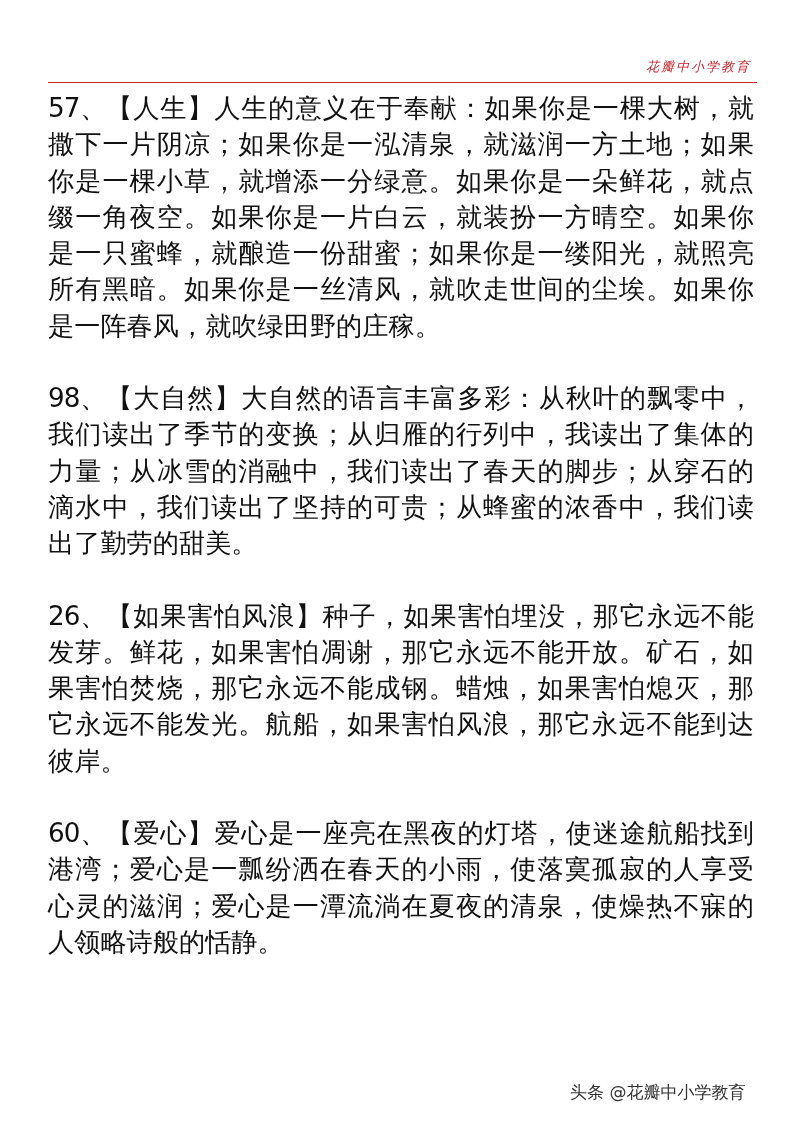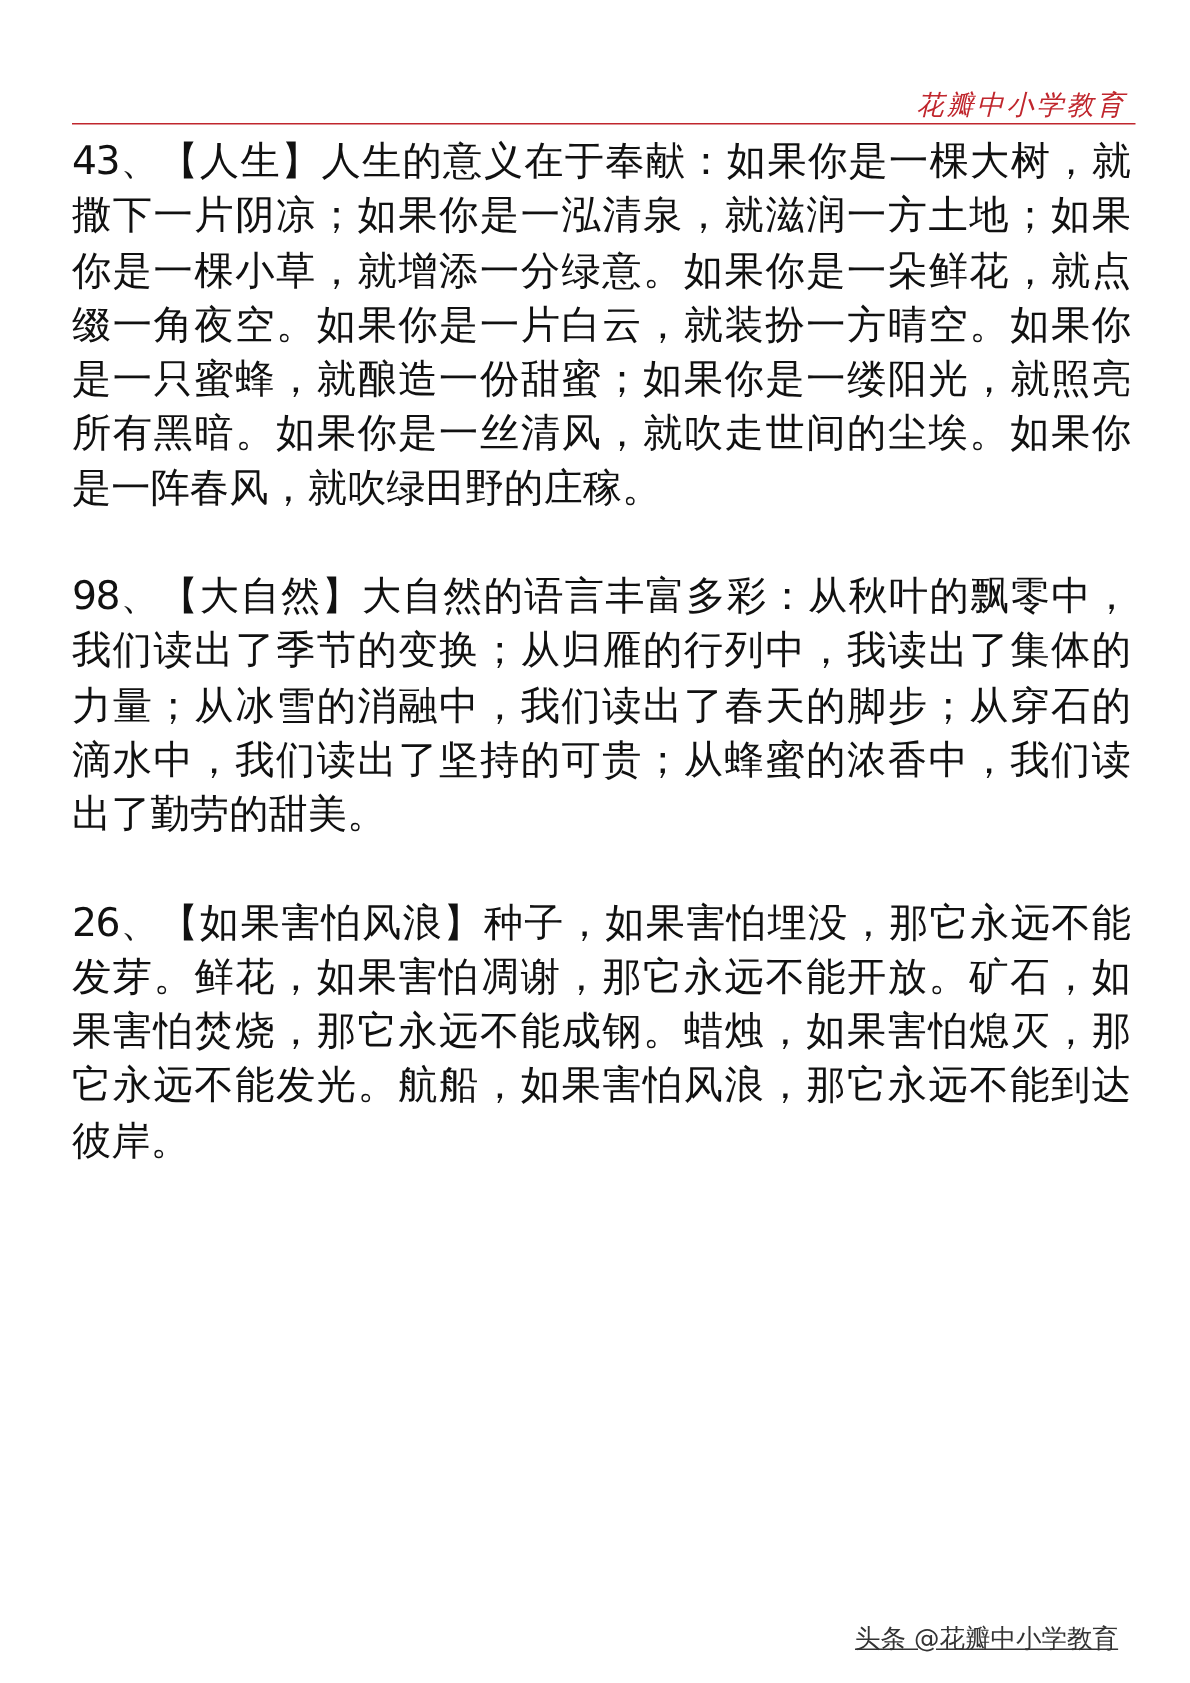--- a/index.html
+++ b/index.html
@@ -1,37 +1,38 @@
 <!DOCTYPE html>
 <html><head>
 <meta charset="utf-8">
 <style>
   html, body { margin: 0; padding: 0; background: #ffffff; }
   body { width: 793px; height: 1122px; position: relative; overflow: hidden;
          font-family: "DejaVu Sans", "Liberation Sans", sans-serif; color: #111; }
   .header { position: absolute; left: 48px; top: 58px; width: 709px; height: 24px;
             border-bottom: 1.5px solid #c0262d; }
   .header-title { position: absolute; right: 6px; top: 0px; font-family: "DejaVu Serif", "Liberation Serif", serif;
-                  font-size: 18px; color: #c0262d; letter-spacing: 2px; font-style: italic; margin-left: 24px; }
+                  font-size: 13px; color: #c0262d; letter-spacing: 2px; font-style: italic; margin-left: 24px; }
   .content { position: absolute; left: 48px; top: 90px; width: 706px; }
   .para { font-size: 26.2px; line-height: 36.3px; margin: 0 0 36px 0; text-align: justify;
           text-align-last: left; word-break: break-all; letter-spacing: 0px; }
   .para .num { letter-spacing: -1px; }
   .watermark { position: absolute; left: 570px; top: 1081px; font-size: 17px; color: #333;
-               letter-spacing: 0px; text-decoration: underline; }
+               letter-spacing: 0px; }
 </style>
 </head>
 <body>
 
 <div class="header">
   <span class="header-title">花瓣中小学教育</span>
 </div>
 
 <div class="content">
-  <p class="para"><span class="num">43、</span><span>【人生】</span><span>人生的意义在于奉献：如果你是一棵大树，就撒下一片阴凉；如果你是一泓清泉，就滋润一方土地；如果你是一棵小草，就增添一分绿意。如果你是一朵鲜花，就点缀一角夜空。如果你是一片白云，就装扮一方晴空。如果你是一只蜜蜂，就酿造一份甜蜜；如果你是一缕阳光，就照亮所有黑暗。如果你是一丝清风，就吹走世间的尘埃。如果你是一阵春风，就吹绿田野的庄稼。</span></p>
+  <p class="para"><span class="num">57、</span><span>【人生】</span><span>人生的意义在于奉献：如果你是一棵大树，就撒下一片阴凉；如果你是一泓清泉，就滋润一方土地；如果你是一棵小草，就增添一分绿意。如果你是一朵鲜花，就点缀一角夜空。如果你是一片白云，就装扮一方晴空。如果你是一只蜜蜂，就酿造一份甜蜜；如果你是一缕阳光，就照亮所有黑暗。如果你是一丝清风，就吹走世间的尘埃。如果你是一阵春风，就吹绿田野的庄稼。</span></p>
 
   <p class="para"><span class="num">98、</span><span>【大自然】</span><span>大自然的语言丰富多彩：从秋叶的飘零中，我们读出了季节的变换；从归雁的行列中，我读出了集体的力量；从冰雪的消融中，我们读出了春天的脚步；从穿石的滴水中，我们读出了坚持的可贵；从蜂蜜的浓香中，我们读出了勤劳的甜美。</span></p>
 
   <p class="para"><span class="num">26、</span><span>【如果害怕风浪】</span><span>种子，如果害怕埋没，那它永远不能发芽。鲜花，如果害怕凋谢，那它永远不能开放。矿石，如果害怕焚烧，那它永远不能成钢。蜡烛，如果害怕熄灭，那它永远不能发光。航船，如果害怕风浪，那它永远不能到达彼岸。</span></p>
 
+  <p class="para"><span class="num">60、</span><span>【爱心】</span><span>爱心是一座亮在黑夜的灯塔，使迷途航船找到港湾；爱心是一瓢纷洒在春天的小雨，使落寞孤寂的人享受心灵的滋润；爱心是一潭流淌在夏夜的清泉，使燥热不寐的人领略诗般的恬静。</span></p>
 </div>
 
 <div class="watermark">头条 @花瓣中小学教育</div>
 
 </body></html>

